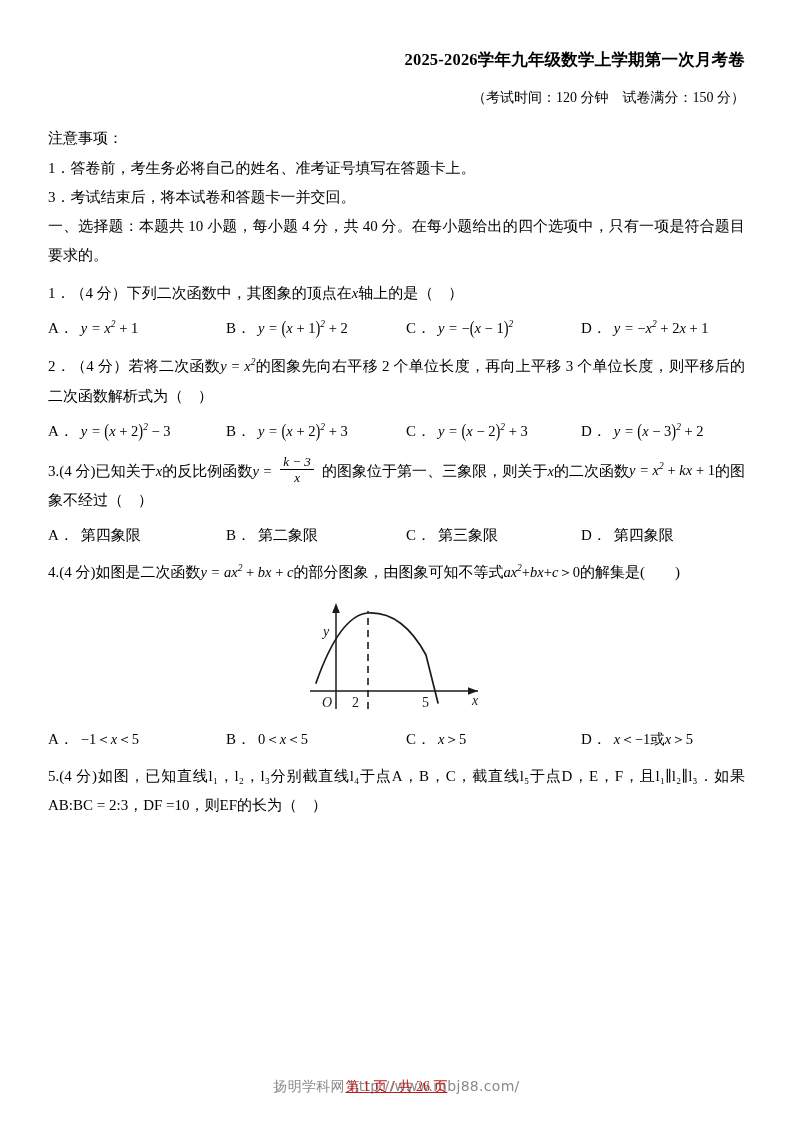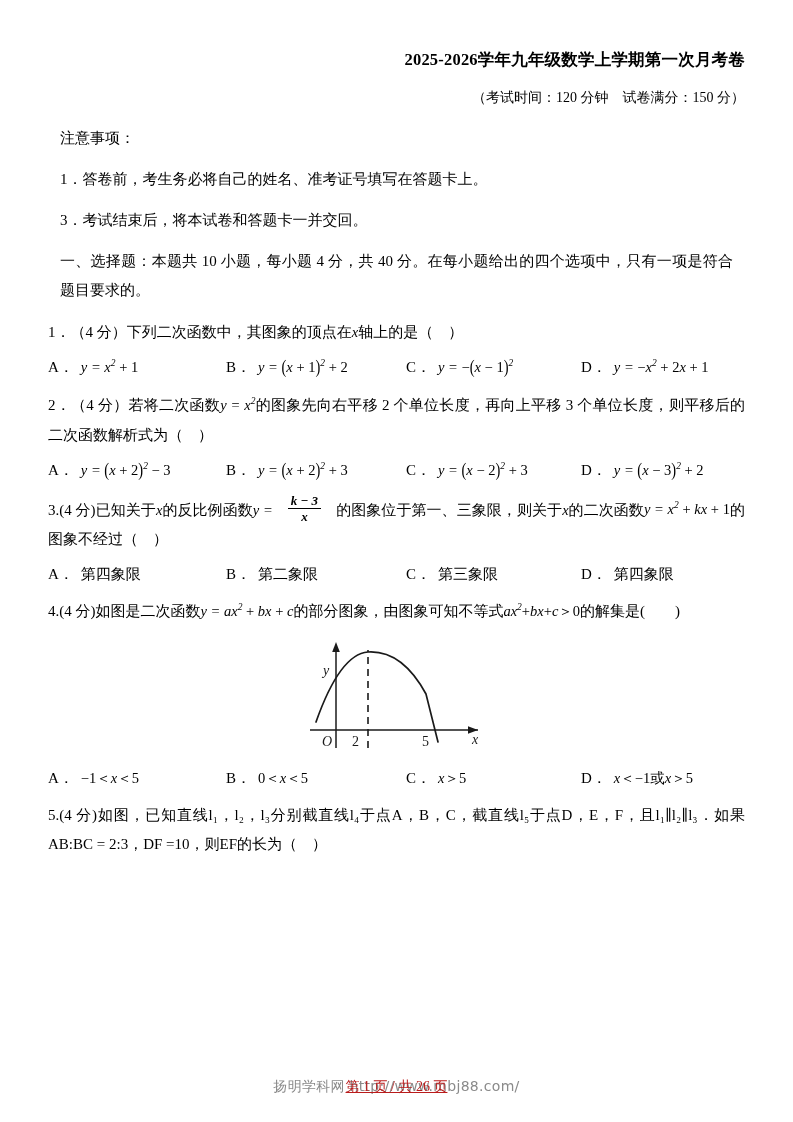--- a/index.html
+++ b/index.html
@@ -48,21 +48,21 @@
     font-size: 15.5px;
     font-weight: bold;
     margin: 10px 0 8px 0;
     line-height: 1.6;
   }
 
   
   .para {
     font-size: 15px;
     line-height: 29px;
-    margin: 12px;
+    margin: 0;
     text-align: justify;
   }
   .notice-head { margin-bottom: 1px; }
   .red { color: #e8301c; }
 
   .qtext {
     font-size: 15px;
     line-height: 30px;
     margin: 8px 0 0 0;
     text-align: justify;
@@ -105,22 +105,21 @@
     transform-origin: center;
     font-size: 14.5px;
   }
   .frac {
     display: inline-block;
     vertical-align: -0.52em;
     text-align: center;
     font-style: italic;
     font-size: 13px;
     line-height: 1.18;
-    margin: 0 15px;
-    font-weight: bold;
+    margin: 0 8px;
   }
   .frac .num { display: block; padding: 0 3px; }
   .frac .den { display: block; border-top: 1.1px solid #000; padding: 0 3px; }
 
   
   .figure-wrap {
     display: flex;
     justify-content: center;
     margin: 4px 0 2px 0;
   }

